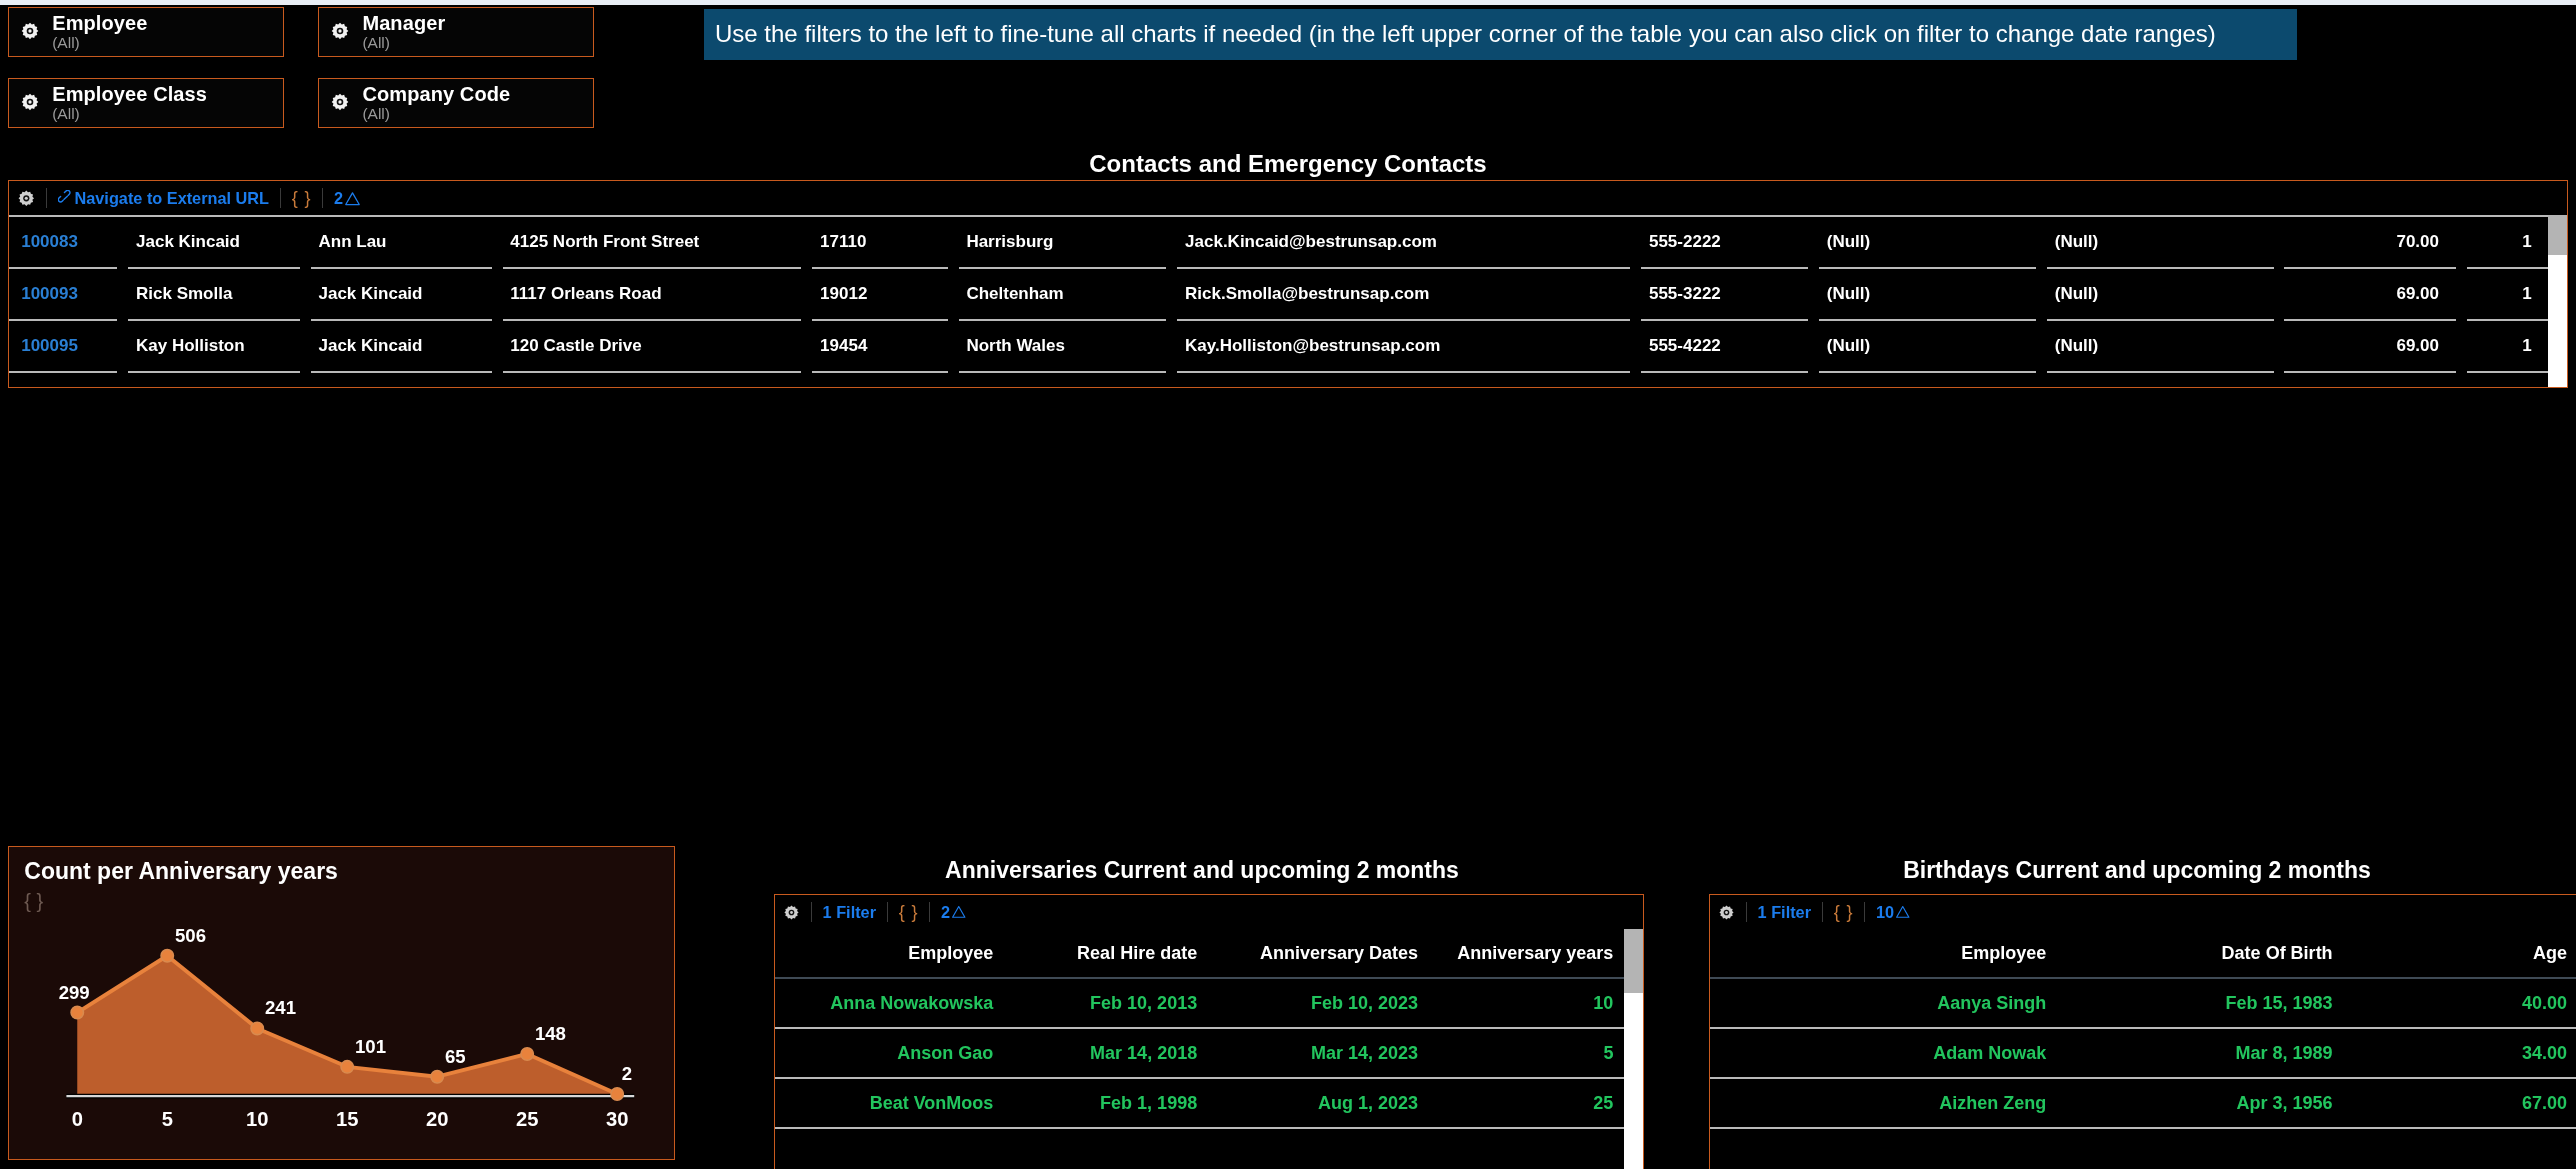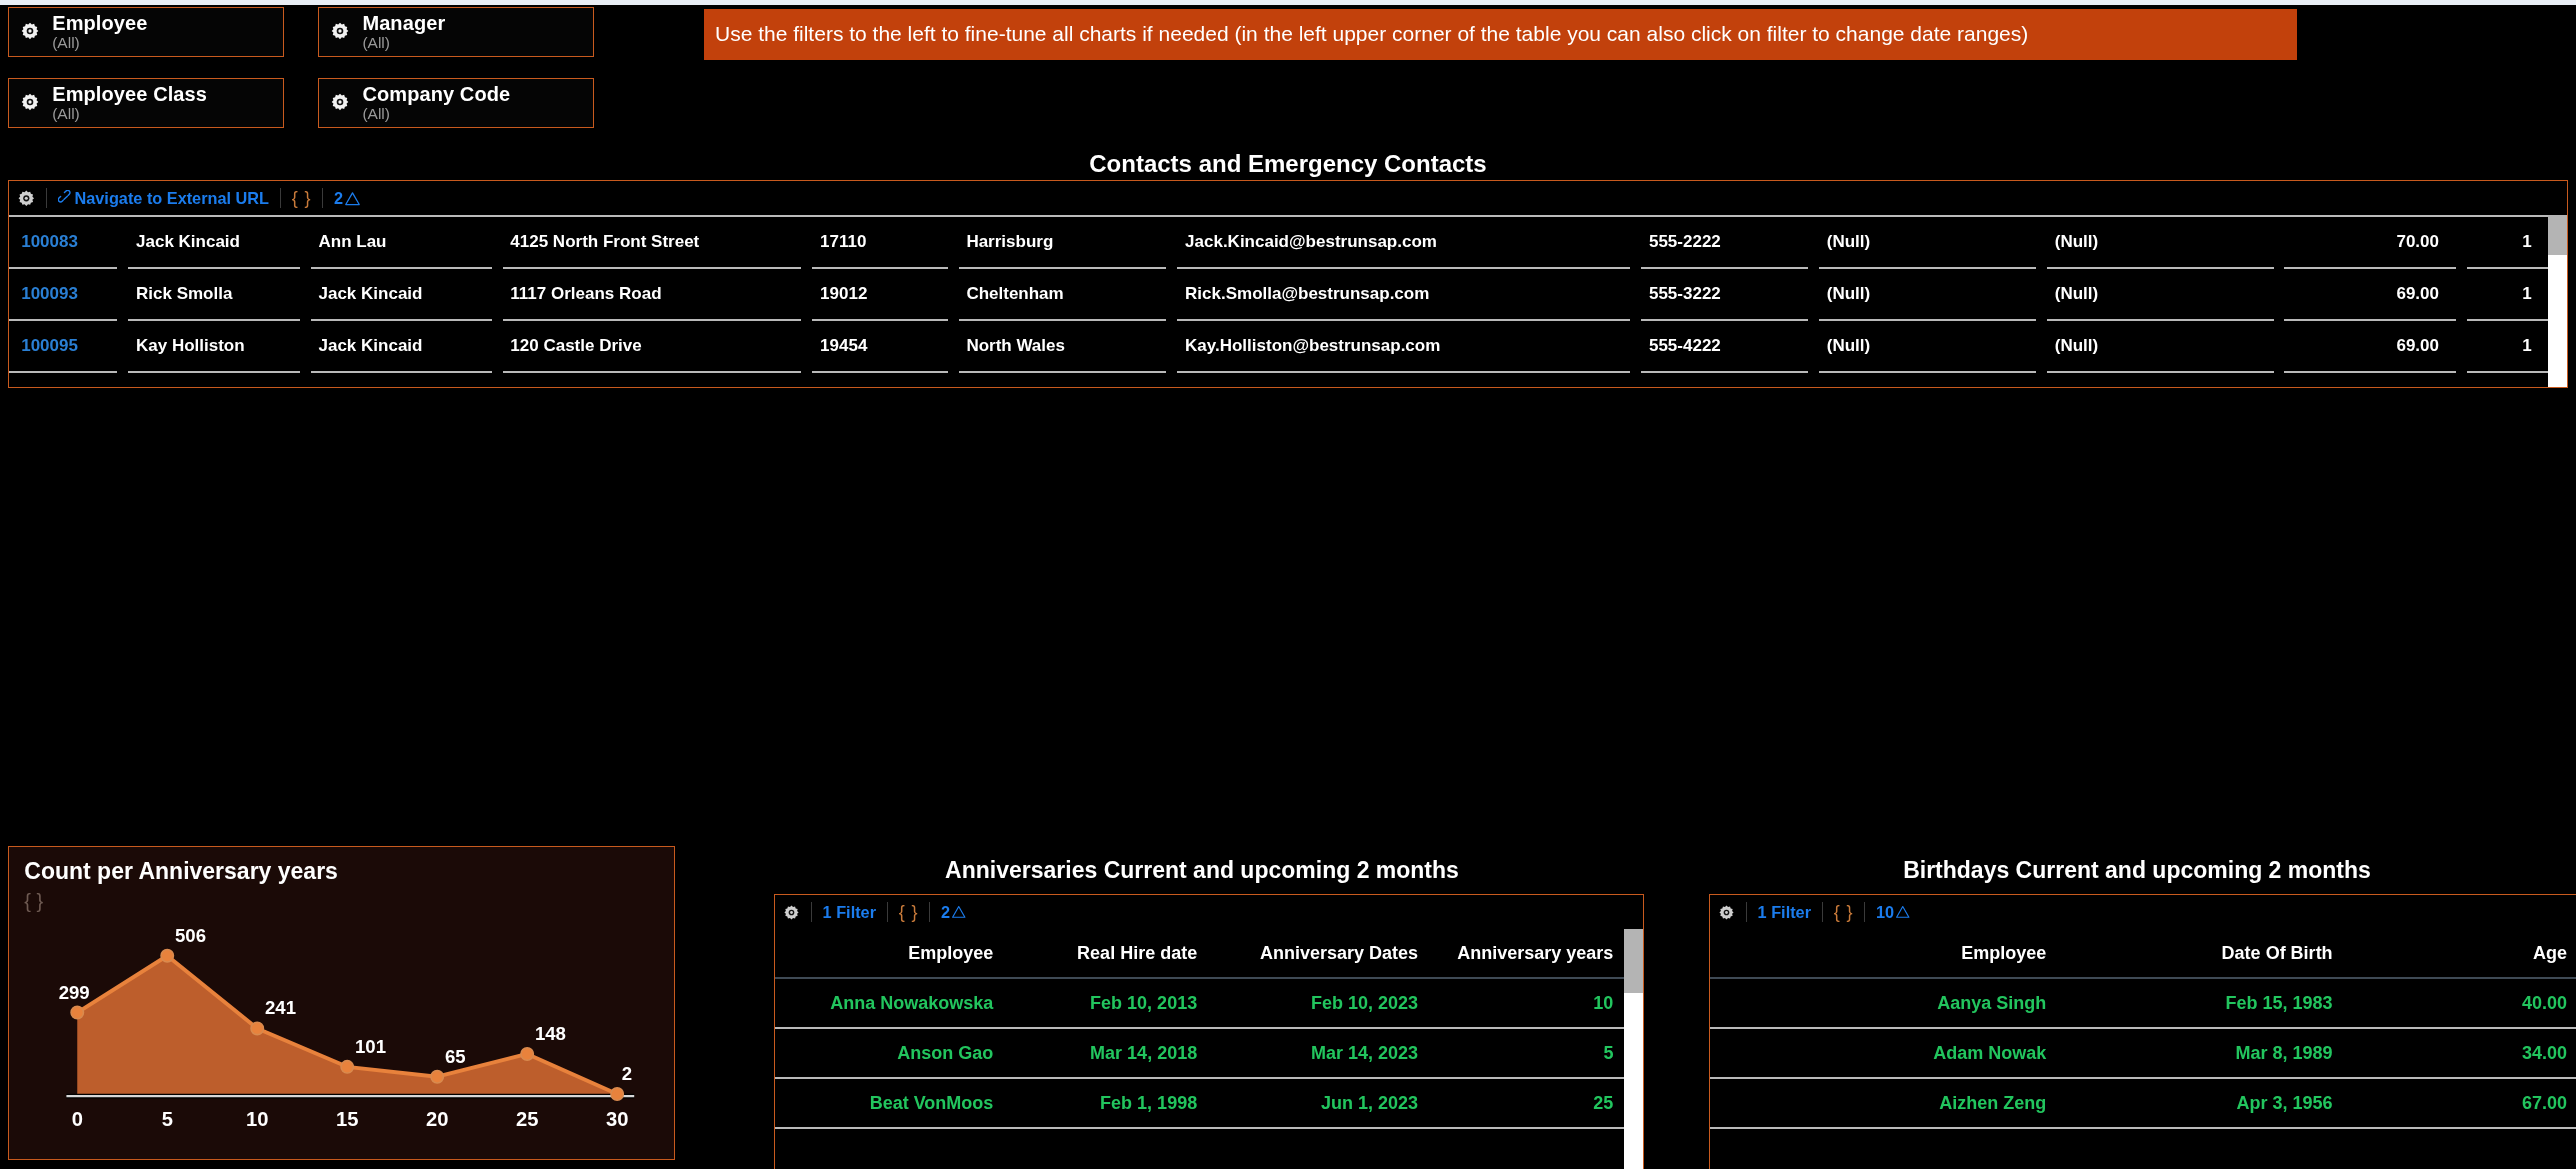--- a/index.html
+++ b/index.html
@@ -30,23 +30,23 @@
   .filter-sub { color: #9a9a9a; font-size: 15.5px; margin-top: 1.6px; }
 
   #fc0 { left: 7.8px;  top: 7px;  width: 276px; height: 50px; }
   #fc1 { left: 318px; top: 7px;  width: 276px; height: 50px; }
   #fc2 { left: 7.8px;  top: 78px; width: 276px; height: 50px; }
   #fc3 { left: 318px; top: 78px; width: 276px; height: 50px; }
 
   
   .banner {
     position: absolute; left: 704px; top: 8.5px; width: 1593px; height: 51px;
-    background: #c2410c;
+    background: #0c4a6e;
     display: flex; align-items: center; padding-left: 11px;
-    color: #ffffff; font-size: 21px; font-weight: 500;
+    color: #ffffff; font-size: 24px; font-weight: 500;
     white-space: nowrap; overflow: hidden;
   }
 
   
   .section-title {
     position: absolute; color: #ffffff; font-size: 24px; font-weight: bold;
     text-align: center;
   }
   #main-title { left: 0; top: 150px; width: 2576px; }
 
@@ -408,21 +408,21 @@
             </tr>
             <tr>
               <td>Anson Gao</td>
               <td>Mar 14, 2018</td>
               <td>Mar 14, 2023</td>
               <td>5</td>
             </tr>
             <tr>
               <td>Beat VonMoos</td>
               <td>Feb 1, 1998</td>
-              <td>Jun 1, 2023</td>
+              <td>Aug 1, 2023</td>
               <td>25</td>
             </tr>
           </tbody>
         </table>
       <div class="vscroll">
         <div class="thumb" style="height:64px;"></div>
       </div>
     </div>
   </div>
 </div>

